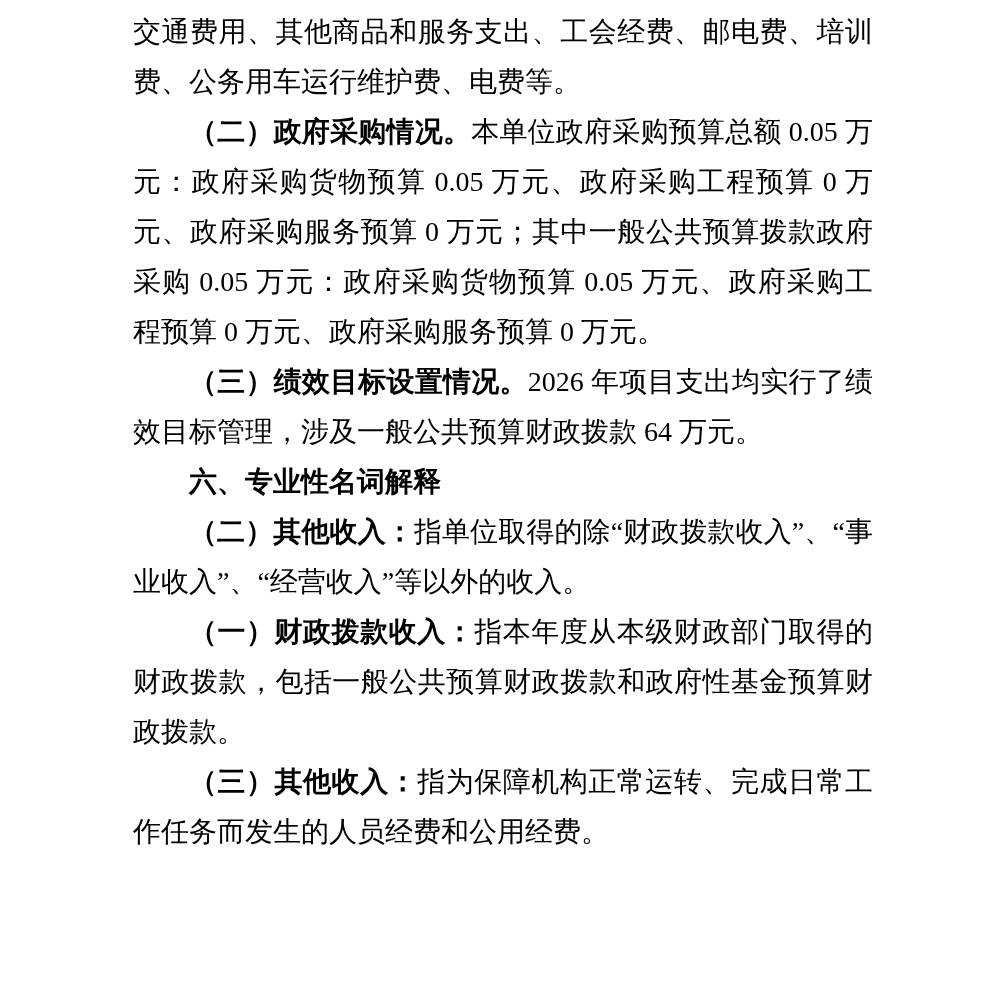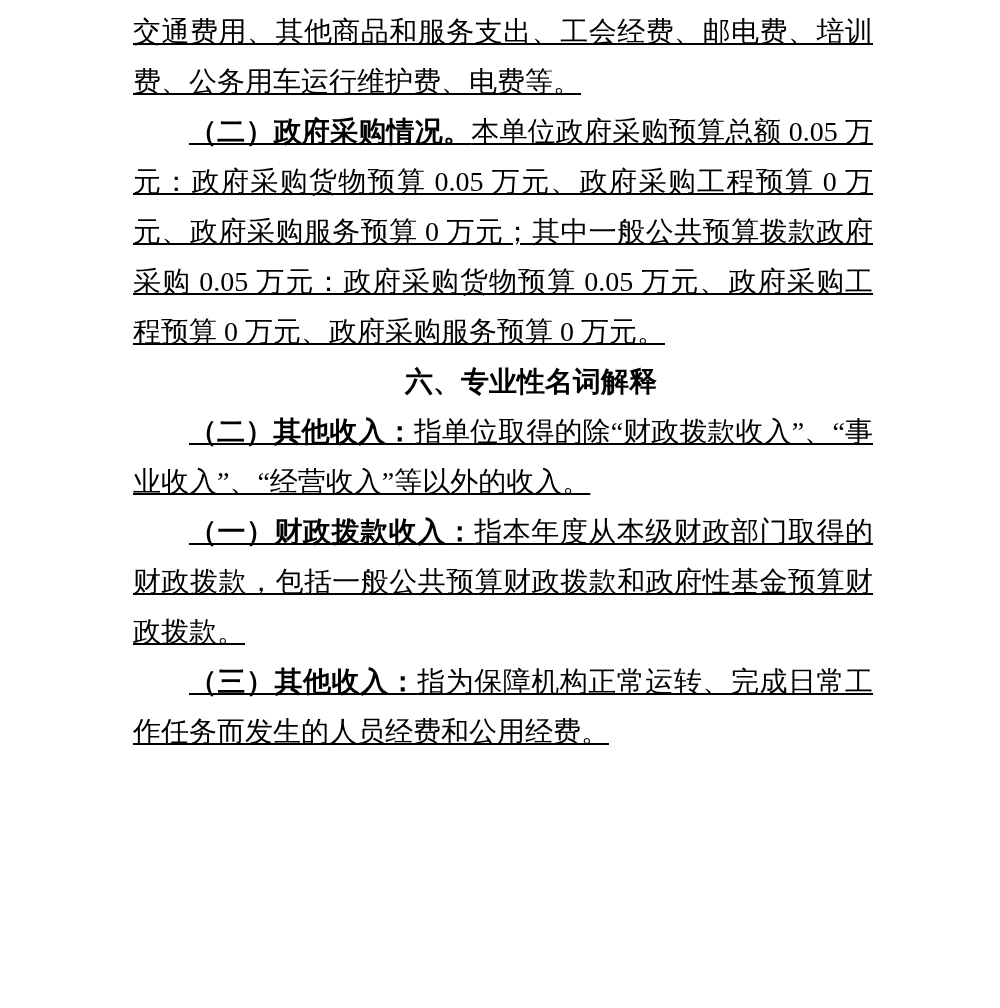--- a/index.html
+++ b/index.html
@@ -18,48 +18,48 @@
     font-size: 28px;
     line-height: 50px;
     color: #000000;
     overflow: hidden;
   }
   .para {
     margin: 0;
     padding: 0;
     text-indent: 2em;
     text-align: justify;
-    text-decoration: underline;
   }
   .para.no-indent {
     text-indent: 0;
   }
   .lead {
     font-weight: bold;
   }
   .section-heading {
     margin: 0;
     padding: 0;
     text-indent: 2em;
-    text-align: center;
+    text-align: left;
     font-family: "Liberation Sans", "DejaVu Sans", sans-serif;
     font-weight: bold;
     font-size: 28px;
     line-height: 50px;
   }
 </style>
 </head>
 <body>
 
 <div class="page">
 
   <p class="para no-indent"><span class="lead"></span><span>交通费用、其他商品和服务支出、工会经费、邮电费、培训费、公务用车运行维护费、电费等。</span></p>
 
   <p class="para"><span class="lead">（二）政府采购情况。</span><span>本单位政府采购预算总额 0.05 万元：政府采购货物预算 0.05 万元、政府采购工程预算 0 万元、政府采购服务预算 0 万元；其中一般公共预算拨款政府采购 0.05 万元：政府采购货物预算 0.05 万元、政府采购工程预算 0 万元、政府采购服务预算 0 万元。</span></p>
 
+  <p class="para"><span class="lead">（三）绩效目标设置情况。</span><span>2026 年项目支出均实行了绩效目标管理，涉及一般公共预算财政拨款 64 万元。</span></p>
 
 
   <h2 class="section-heading">六、专业性名词解释</h2>
 
   <p class="para"><span class="lead">（二）其他收入：</span><span>指单位取得的除“财政拨款收入”、“事业收入”、“经营收入”等以外的收入。</span></p>
 
   <p class="para"><span class="lead">（一）财政拨款收入：</span><span>指本年度从本级财政部门取得的财政拨款，包括一般公共预算财政拨款和政府性基金预算财政拨款。</span></p>
 
   <p class="para"><span class="lead">（三）其他收入：</span><span>指为保障机构正常运转、完成日常工作任务而发生的人员经费和公用经费。</span></p>
 

